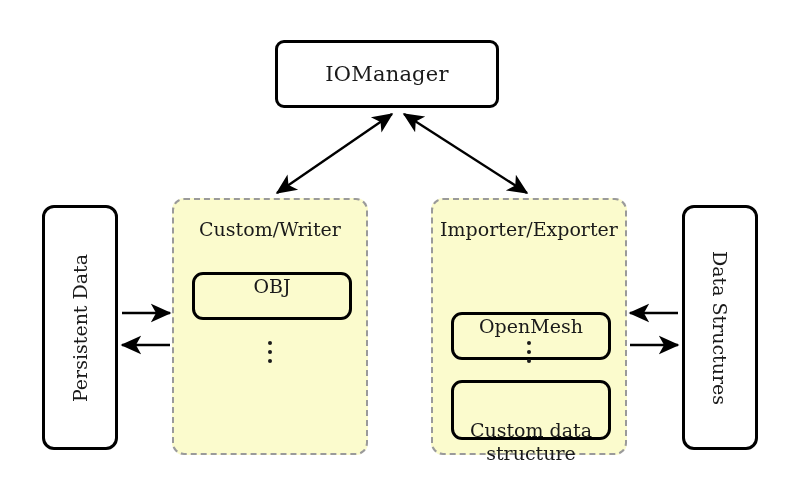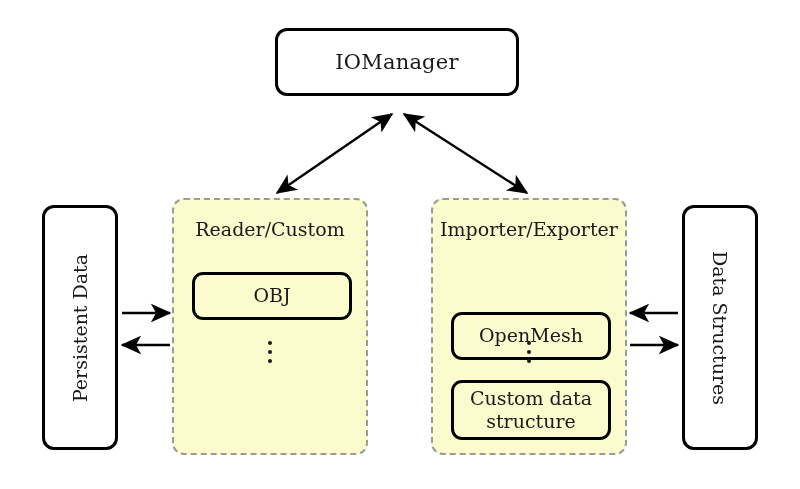--- a/index.html
+++ b/index.html
@@ -73,21 +73,20 @@
     color: #1a1a1a;
     white-space: nowrap;
   }
   .inner-box {
     position: absolute;
     box-sizing: border-box;
     border: 3px solid #000000;
     border-radius: 11px;
     background: #fbfbcd;
     display: flex;
-    align-items: center;
     justify-content: center;
     text-align: center;
     font-size: 19px;
     color: #1a1a1a;
     line-height: 1.22;
   }
   .ellipsis {
     position: absolute;
     left: 0;
     right: 0;
@@ -136,34 +135,34 @@
 
     <line x1="122" y1="313" x2="170" y2="313" stroke="#000000" stroke-width="2.4" marker-end="url(#ah)"></line>
 
     <line x1="170" y1="345" x2="122" y2="345" stroke="#000000" stroke-width="2.4" marker-end="url(#ah)"></line>
 
     <line x1="678" y1="313" x2="630" y2="313" stroke="#000000" stroke-width="2.4" marker-end="url(#ah)"></line>
 
     <line x1="630" y1="345" x2="678" y2="345" stroke="#000000" stroke-width="2.4" marker-end="url(#ah)"></line>
   </svg>
 
-  <div class="hard-box" style="left:275px; top:28px; width:244px; height:68px;">
+  <div class="hard-box" style="left:275px; top:40px; width:224px; height:68px;border-radius:9px;">
     <span class="manager-label">IOManager</span>
   </div>
 
   <div class="side-box" style="left:42px; top:205px; width:76px; height:245px;">
     <span class="rot-left">Persistent Data</span>
   </div>
 
   <div class="side-box" style="left:682px; top:205px; width:76px; height:245px;">
     <span class="rot-right">Data Structures</span>
   </div>
 
   <div class="panel" style="left:172px; top:198px; width:196px; height:257px;">
-    <div class="panel-title">Reader/Custom</div>
+    <div class="panel-title">Custom/Writer</div>
 
     <div class="inner-box" style="left:18px; top:72px; width:160px; height:48px;">
       <span>OBJ</span>
     </div>
 
     <div class="ellipsis" style="top:136px;">
       <span></span>
         <span></span>
         <span></span>
     </div>
@@ -177,18 +176,18 @@
       <span>OpenMesh</span>
     </div>
 
     <div class="ellipsis" style="top:136px;">
       <span></span>
         <span></span>
         <span></span>
     </div>
 
     <div class="inner-box" style="left:18px; top:180px; width:160px; height:60px;">
-      <span style="white-space:pre-line;">Custom data
+      <span style="white-space:pre-line;margin-top:36px;">Custom data
 structure</span>
     </div>
   </div>
 
 </div>
 
 </body></html>

